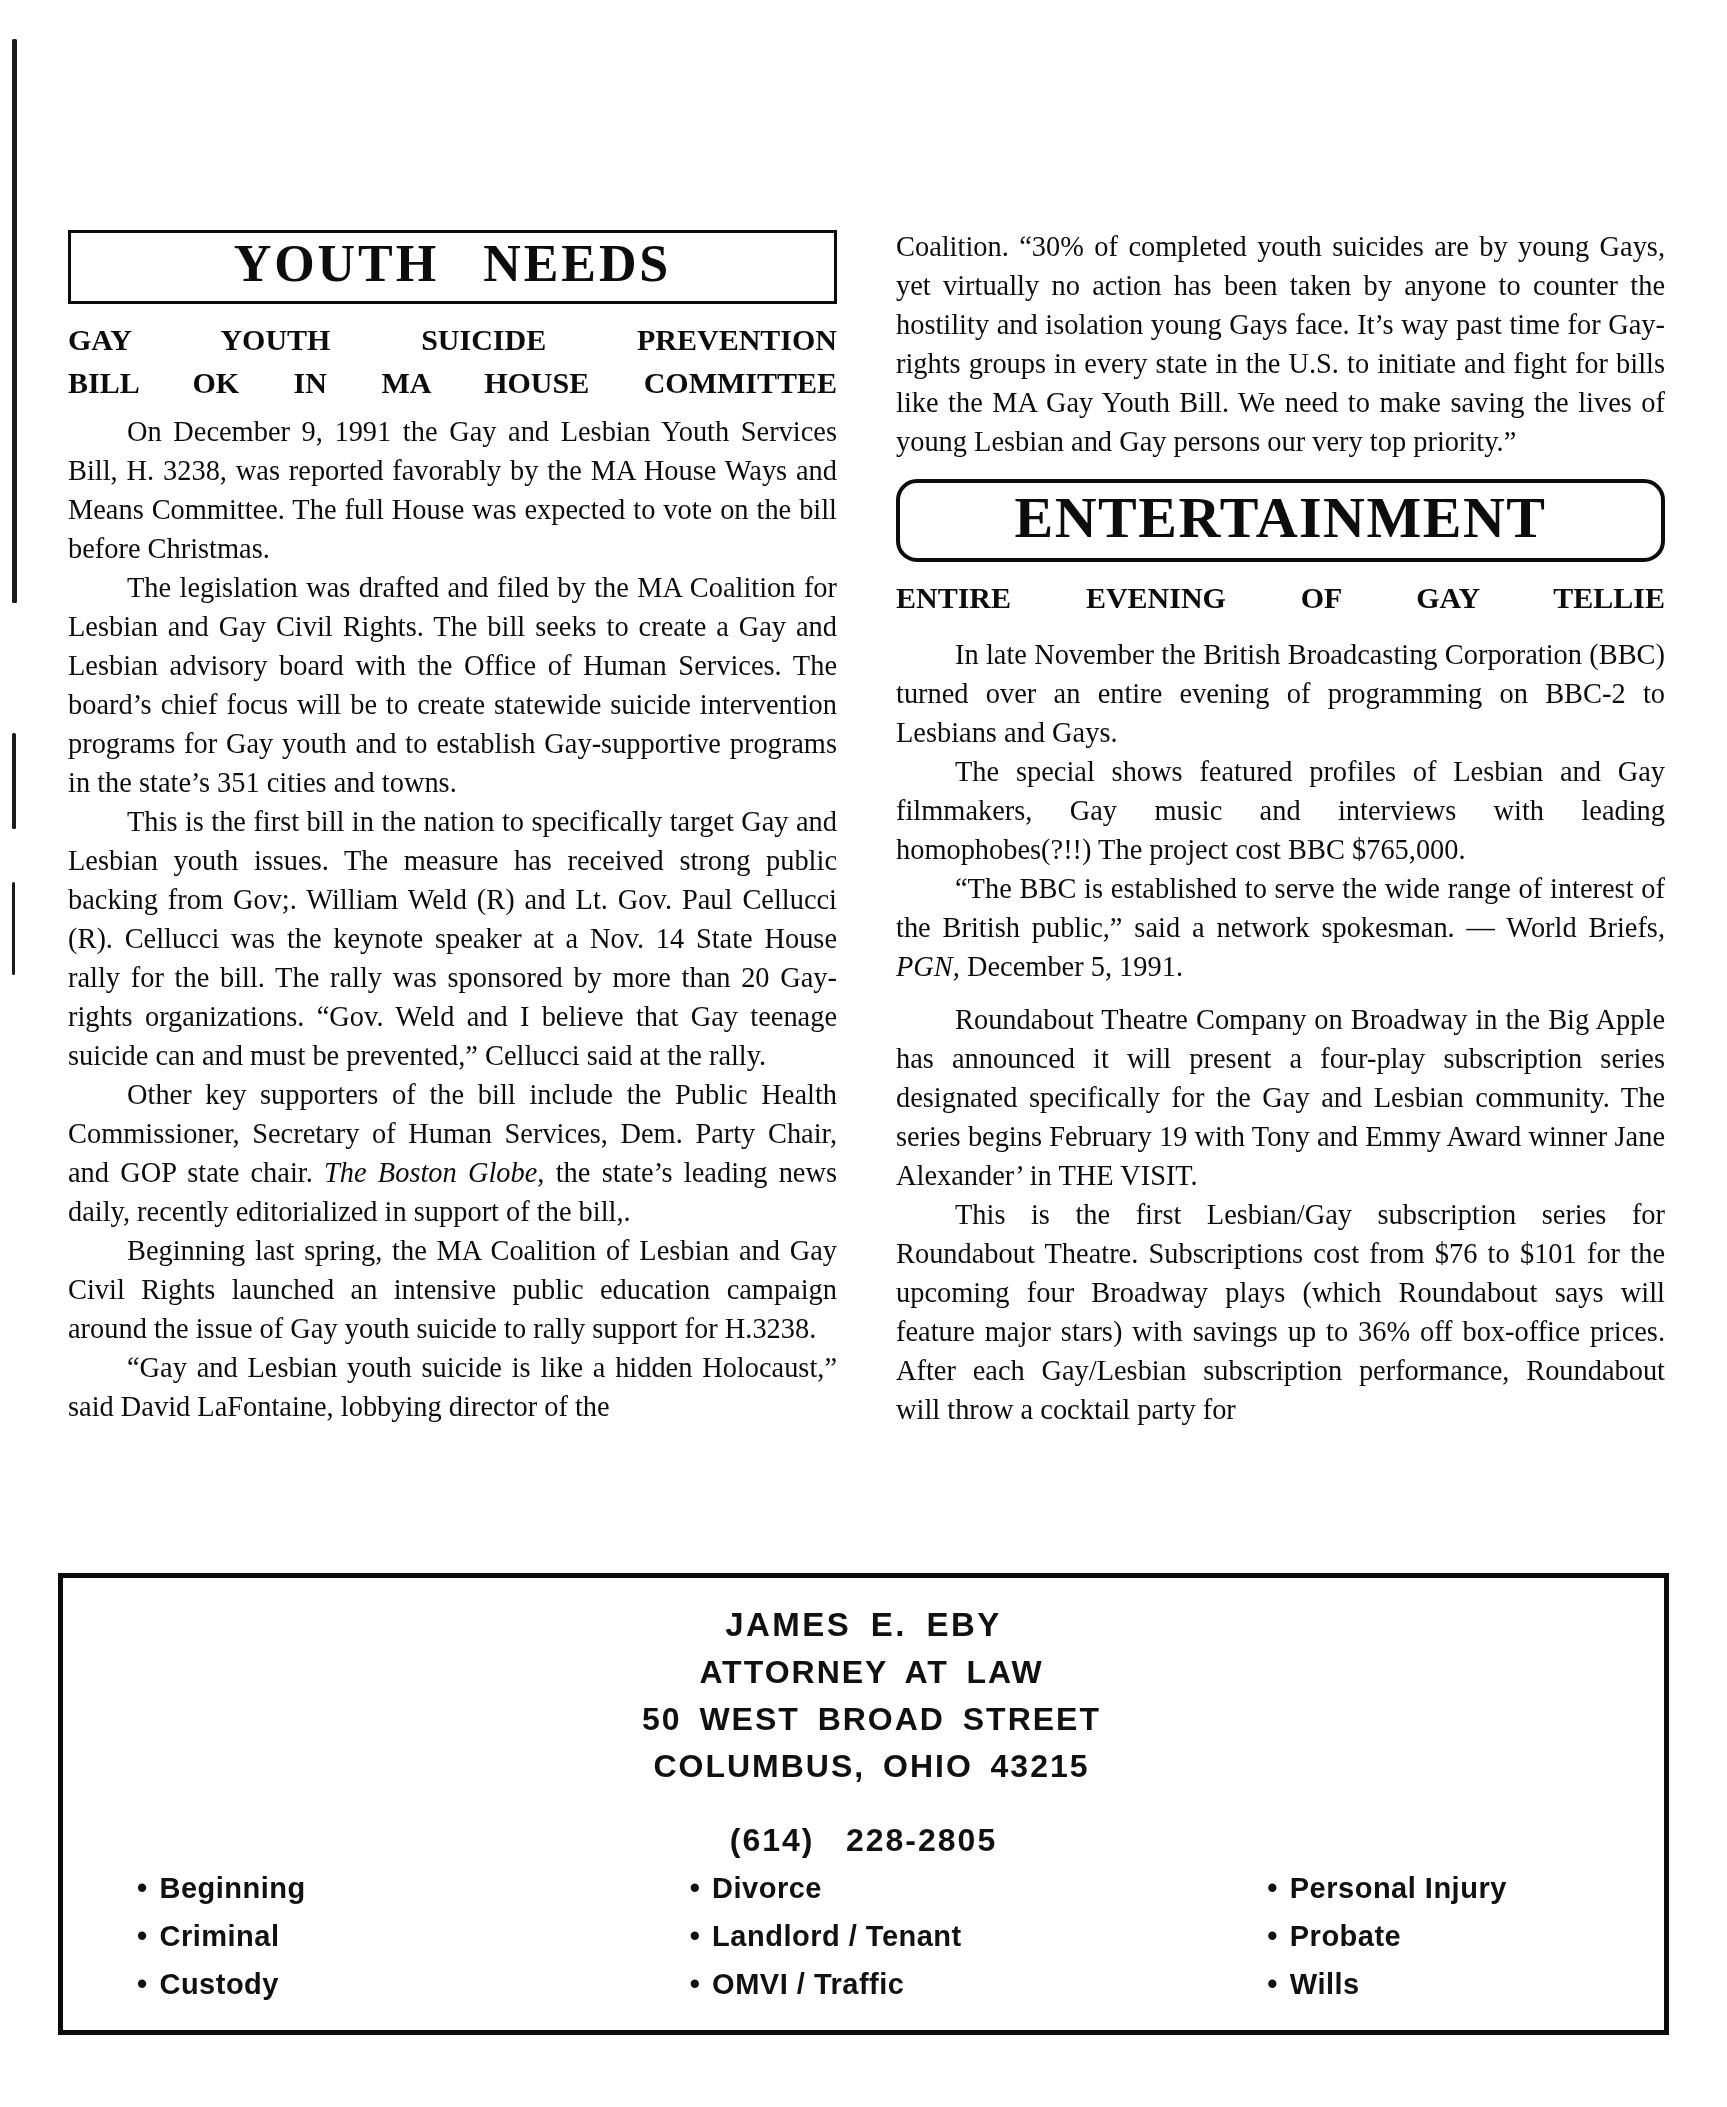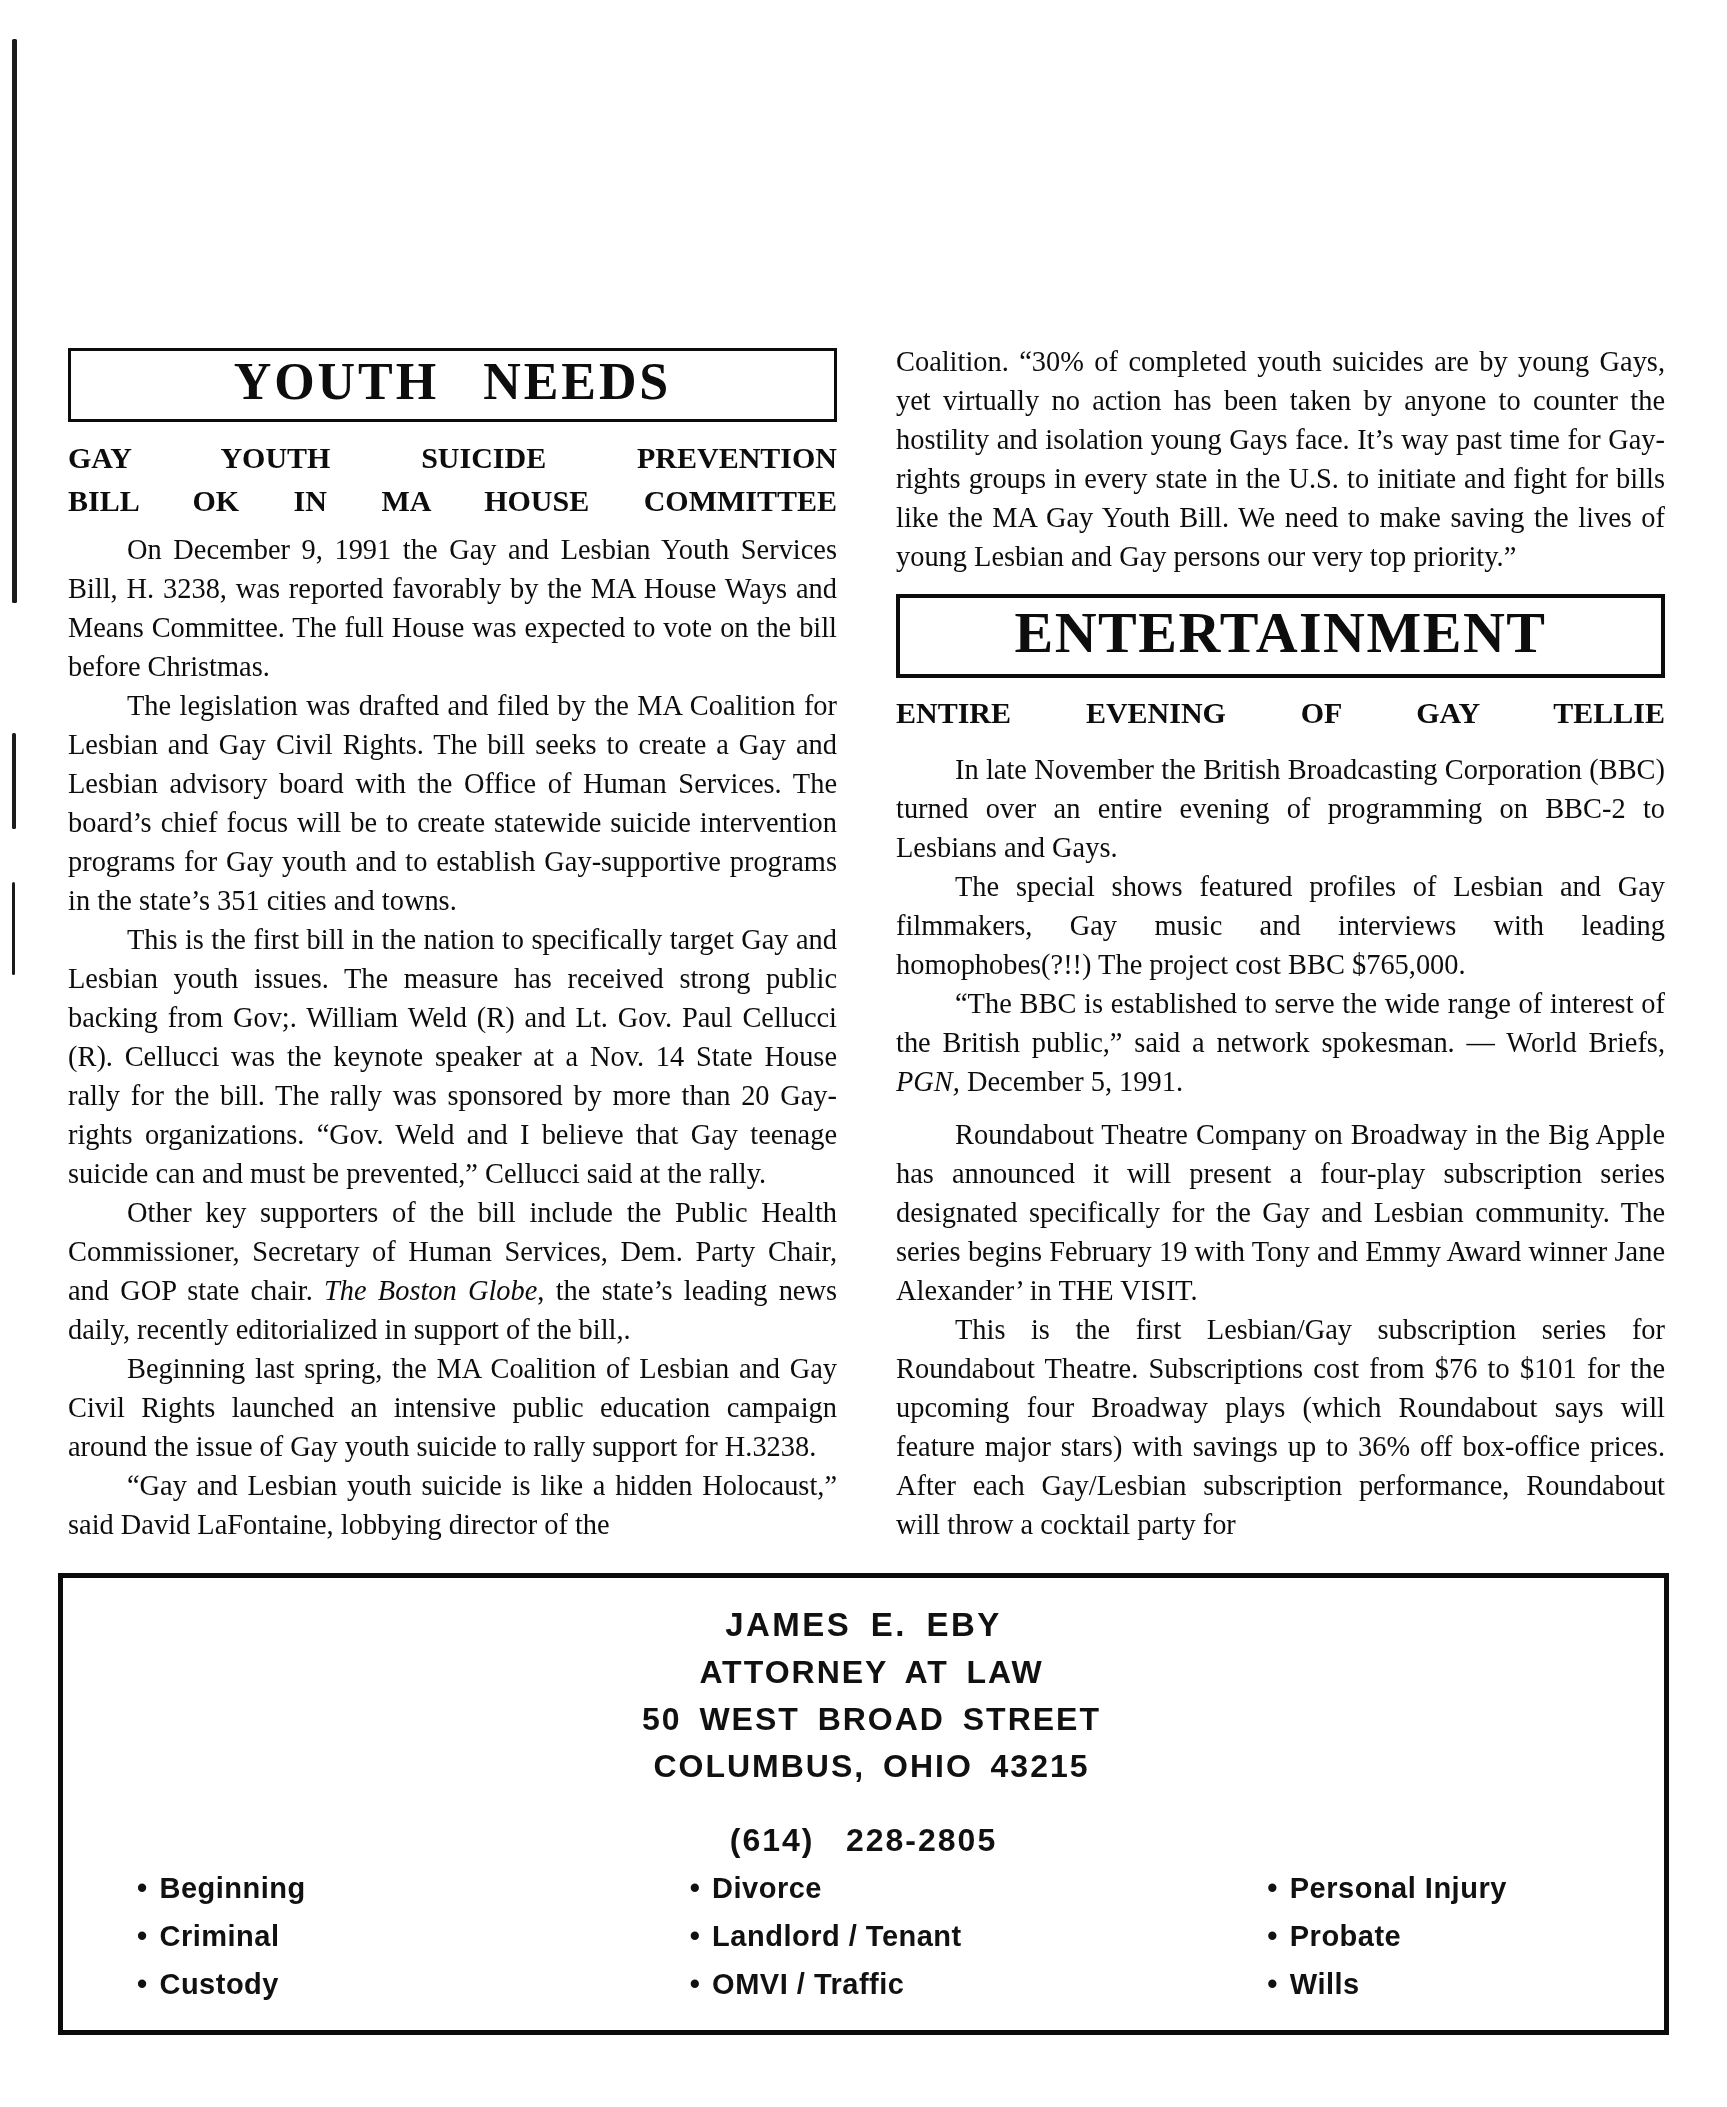--- a/index.html
+++ b/index.html
@@ -16,31 +16,31 @@
   .scan-1 { top: 39px;  height: 564px; width: 5.4px; }
   .scan-2 { top: 733px; height: 96px;  width: 3.9px; }
   .scan-3 { top: 882px; height: 93px;  width: 3.4px; }
 
   .columns {
     display: flex;
     gap: 59px;
     padding: 112px 63px 0 68px;
     box-sizing: border-box;
     min-height: 1544px;
-    align-items: flex-end;
+    align-items: center;
   }
   .col { flex: 1; min-width: 0; }
 
   .section-box { border: 3.9px solid #0c0c0c; text-align: center; }
   .section-title { font-weight: bold; white-space: nowrap; }
 
   .yn-box { padding: 2px 0 8.8px; margin-bottom: 14.7px; }
   .yn-title { font-size: 52px; line-height: 57px; letter-spacing: 2.9px; word-spacing: 28.4px; }
 
-  .ent-box { border-width: 4.9px; margin: 17.6px 0 13.7px; padding: 3.9px 0 10.8px; }
+  .ent-box { border-width: 4.9px; margin: 17.6px 0 13.7px; padding: 3.9px 0 10.8px; border-radius: 21px; }
   .ent-title { font-size: 58px; line-height: 61px; letter-spacing: 1.5px; }
 
   .headline { font-weight: bold; font-size: 30px; line-height: 43px; margin: 0 0 7.8px; }
   .headline .hl-line { text-align: justify; text-align-last: justify; }
   .headline .hl-line-plain { text-align: left; word-spacing: 15.7px; letter-spacing: 0.5px; }
   .headline.single { margin-bottom: 16px; }
   .headline.mt { margin-top: 13.7px; }
 
   p.body {
     font-size: 28.4px;

